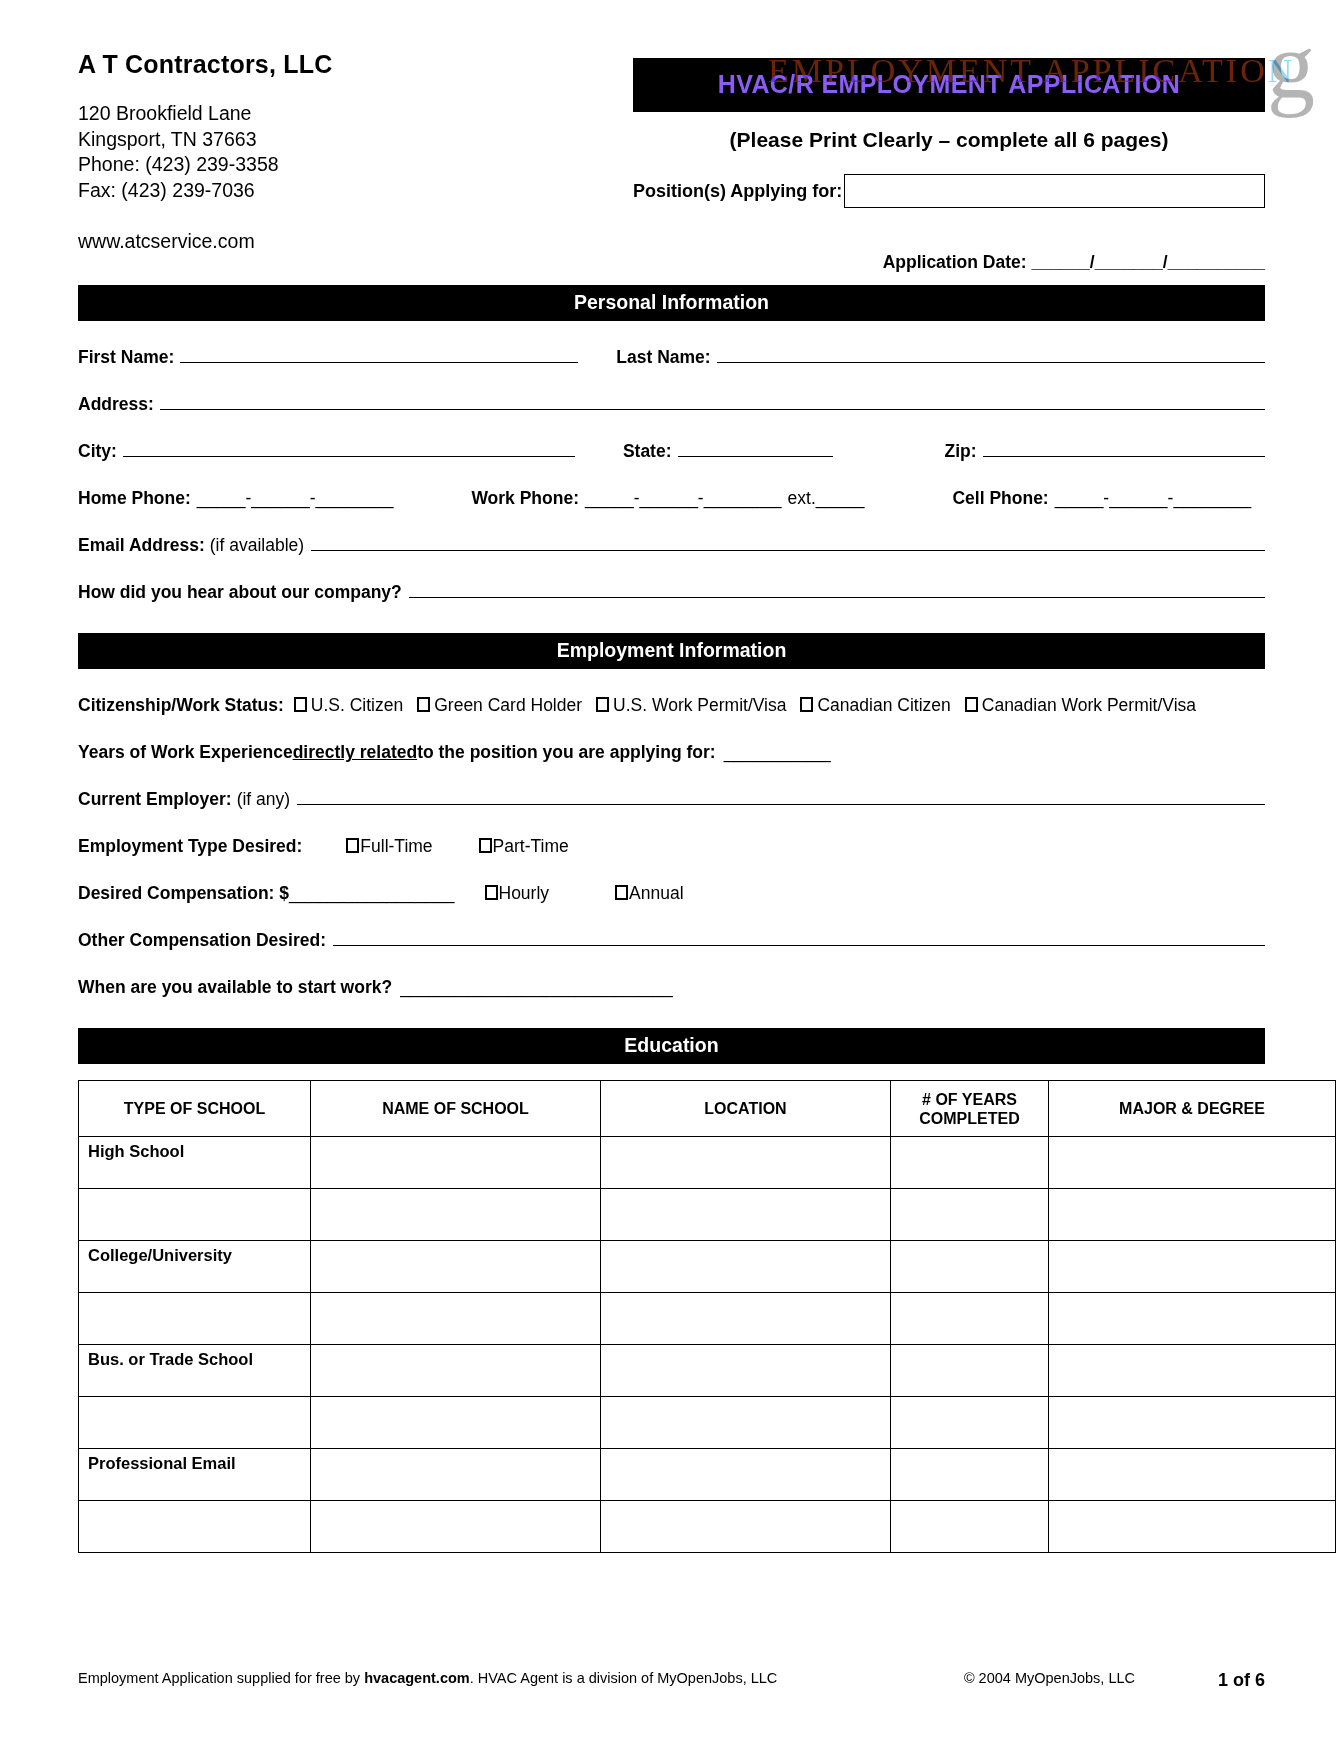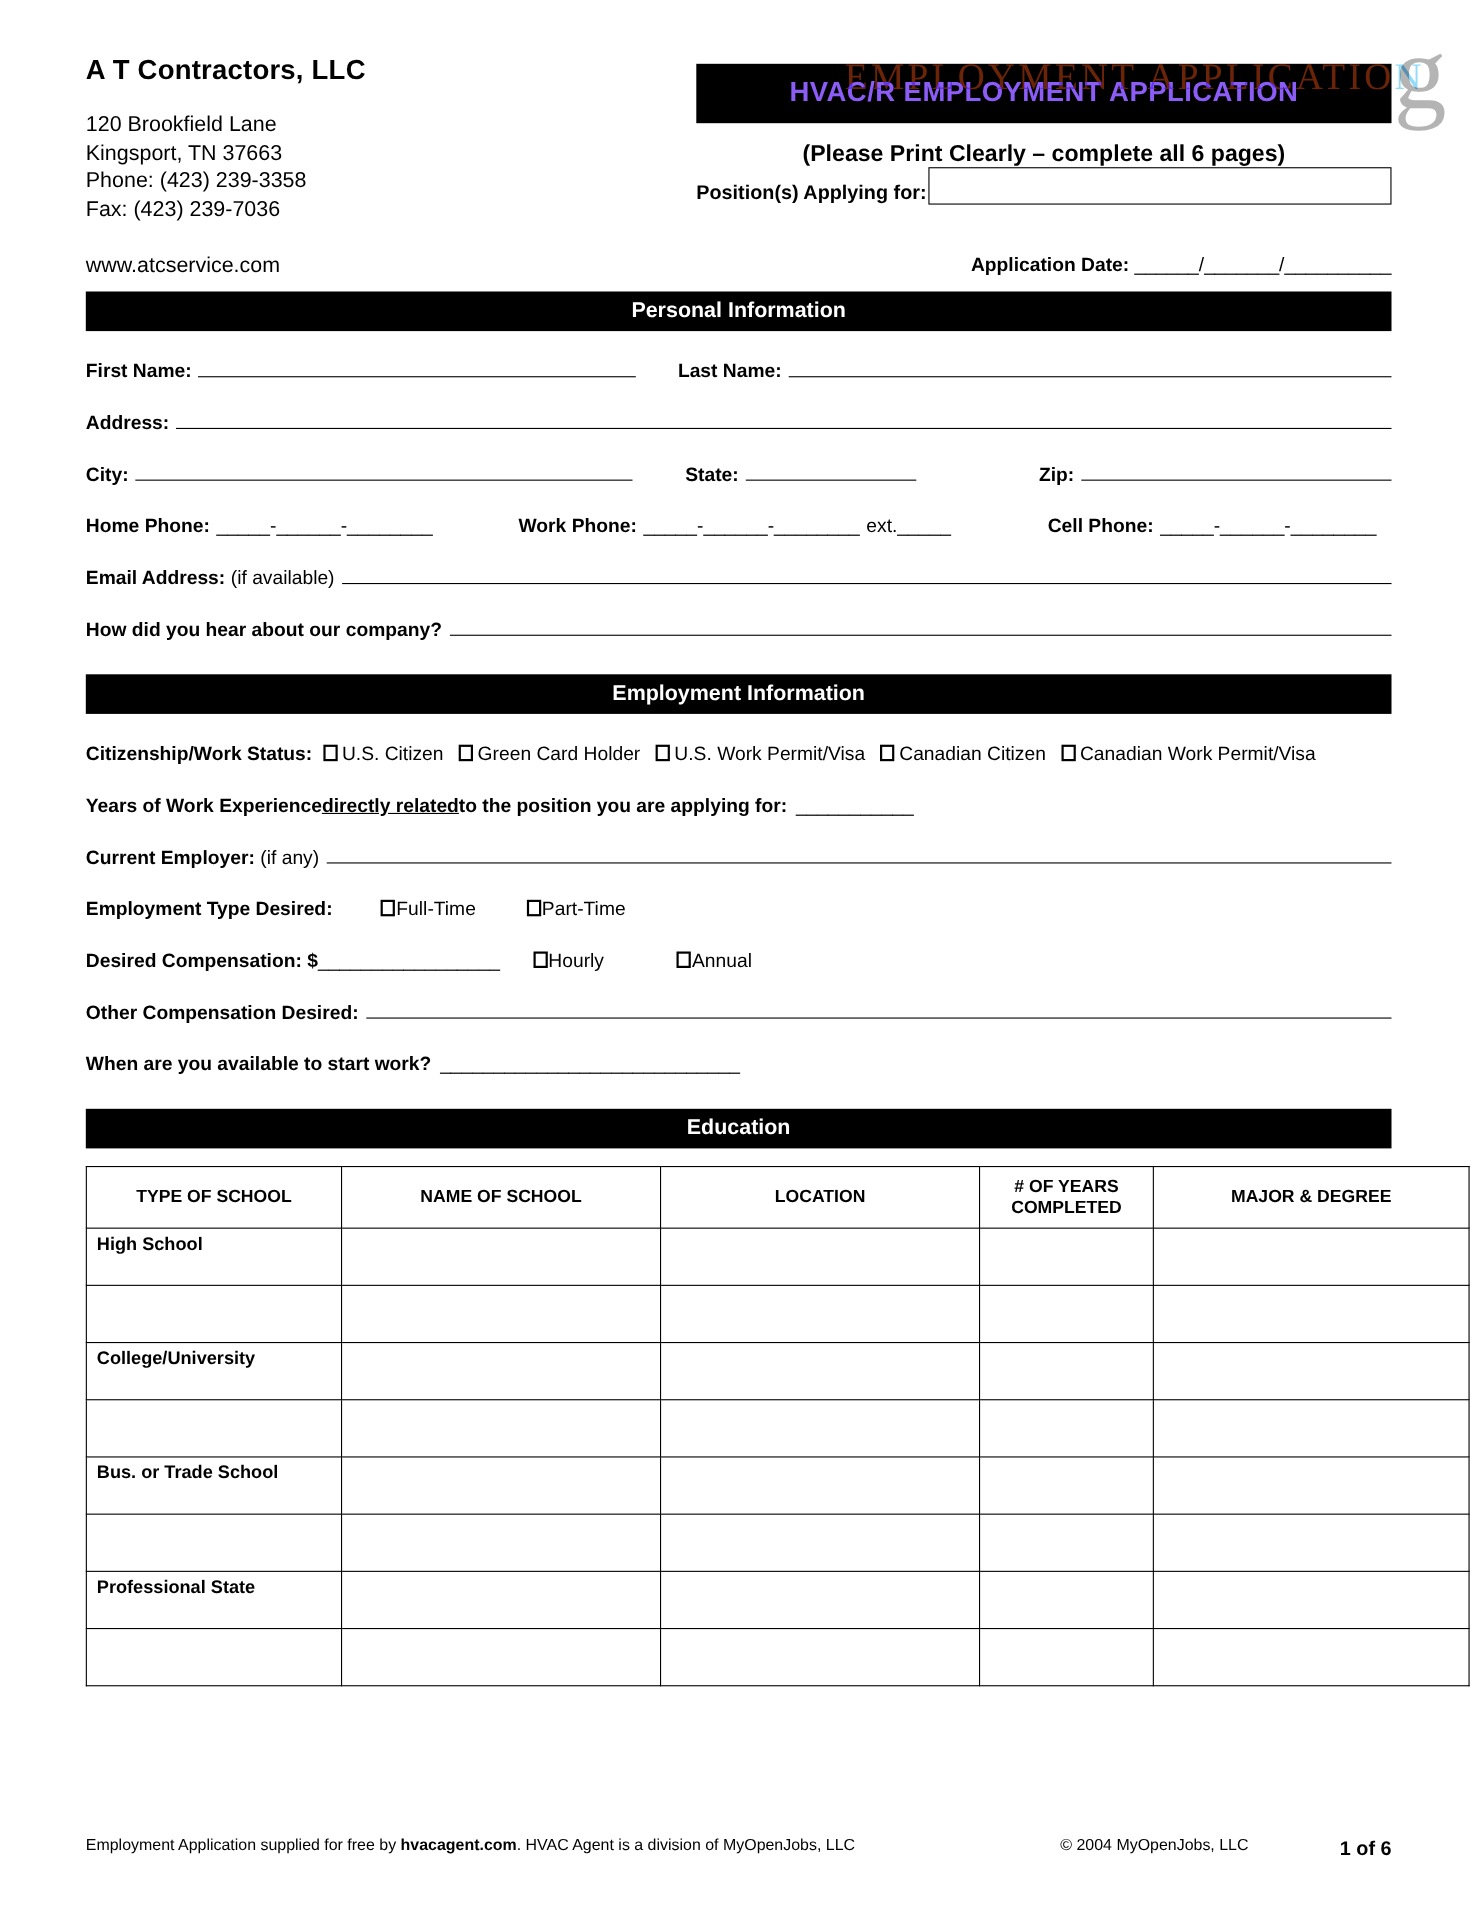--- a/index.html
+++ b/index.html
@@ -36,26 +36,26 @@
   .website { font-size:19.5px; margin-top:27px; }
 
   .hdr-right { flex:1; position:relative; }
   .title-banner {
     background:#000; color:#8b5cf6; font-size:25px; font-weight:bold;
     letter-spacing:.4px; text-align:center; padding:12px 0 13px 0;
     margin-top:8px; position:relative; z-index:2;
   }
   .subtitle { text-align:center; font-size:21px; font-weight:bold; margin-top:16px; }
 
-  .pos-row { display:flex; align-items:flex-end; }
+  .pos-row { display:flex; align-items:center; margin-top:22px; }
   .pos-label { font-size:18px; font-weight:bold; white-space:nowrap; }
   .pos-box { flex:1; height:34px; border:1.5px solid #000; background:#fff; margin-left:2px; }
 
   .appdate-row { text-align:right; margin-top:44px; font-size:17.5px; font-weight:bold; }
-  .appdate-row .ul { font-weight:normal; letter-spacing:0px; }
+  .appdate-row .ul { font-weight:bold; letter-spacing:0px; }
 
   
   .section-bar {
     background:#000; color:#fff; text-align:center;
     font-size:19.5px; font-weight:bold; padding:6px 0 7px 0;
     margin:0 78px;
   }
   .sec-personal { margin-top:12px; }
   .sec-employment { margin-top:30px; }
   .sec-education { margin-top:30px; }
@@ -279,21 +279,21 @@
         <td></td>
       </tr>
       <tr>
         <td></td>
         <td></td>
         <td></td>
         <td></td>
         <td></td>
       </tr>
       <tr>
-        <td>Professional State</td>
+        <td>Professional Email</td>
         <td></td>
         <td></td>
         <td></td>
         <td></td>
       </tr>
       <tr>
         <td></td>
         <td></td>
         <td></td>
         <td></td>

